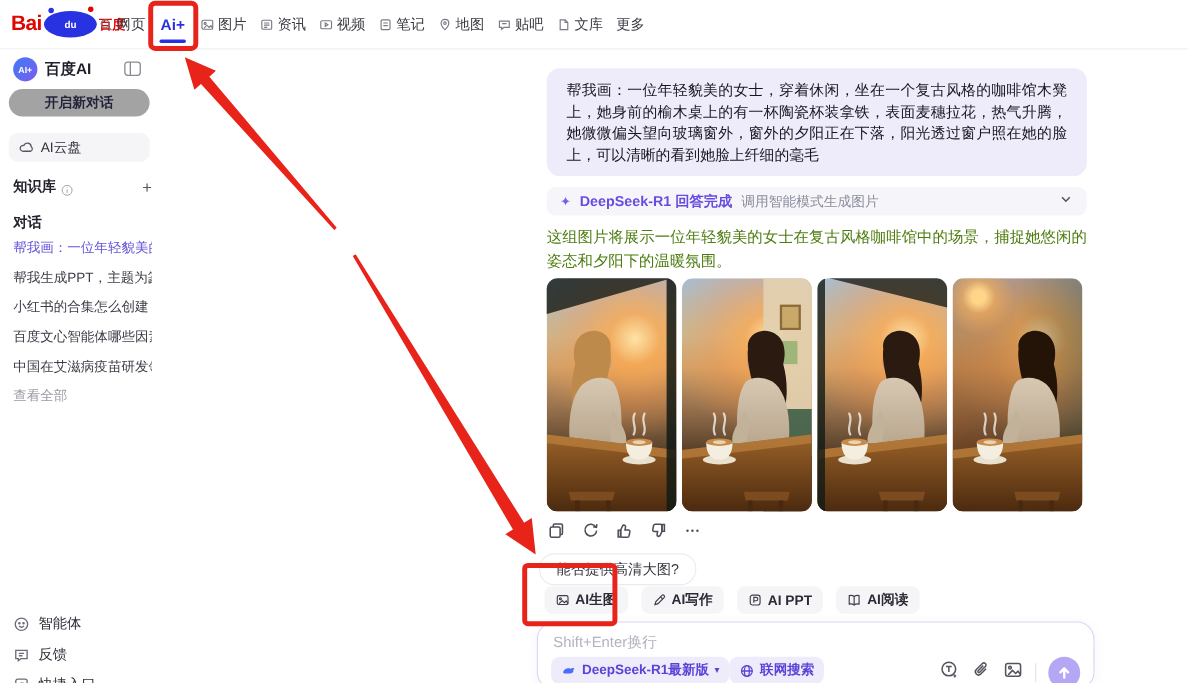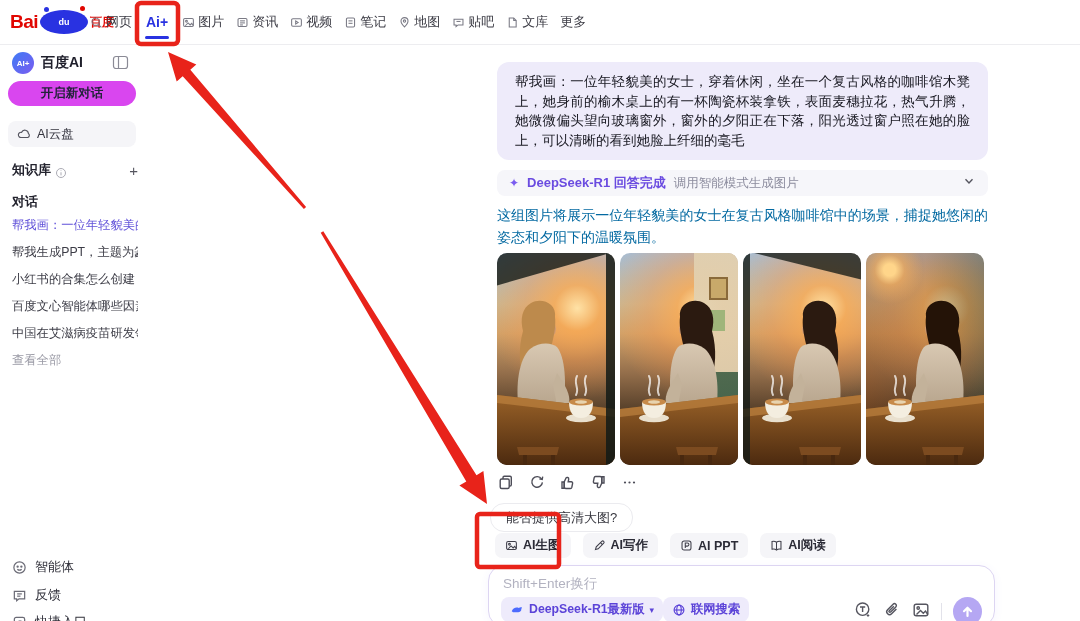--- a/index.html
+++ b/index.html
@@ -21,42 +21,42 @@
   .navitem.ai { color:#2932e1; font-weight:bold; font-size:14px; position:relative; padding:0 2px; }
   .navitem.ai::after { content:""; position:absolute; left:1px; right:1px; bottom:-9px; height:3px; border-radius:2px; background:#2932e1; }
 
   
   .sidebar { position:absolute; left:0; top:45px; width:150px; bottom:0; background:#fff; }
   .side-logo-row { position:absolute; left:12px; top:7px; display:flex; align-items:center; gap:7px; }
   .side-logo { width:22px; height:22px; border-radius:50%; background:linear-gradient(135deg,#3f7bf5,#7a5cf0); color:#fff; font-size:8px; font-weight:bold; display:flex; align-items:center; justify-content:center; }
   .side-title { font-size:14px; font-weight:bold; color:#1f1f2b; }
   .collapse-btn { position:absolute; left:112px; top:9px; width:17px; height:17px; }
   .collapse-btn svg { width:17px; height:17px; stroke:#8a8a95; fill:none; stroke-width:1.2; }
-  .newchat-btn { position:absolute; left:8px; top:36px; width:128px; height:25px; border-radius:13px; background:#d946ef; font-size:12.5px; font-weight:bold; color:#23233a; display:flex; align-items:center; justify-content:center; cursor:pointer; }
+  .newchat-btn { position:absolute; left:8px; top:36px; width:128px; height:25px; border-radius:13px; background:#a3a3a3; font-size:12.5px; font-weight:bold; color:#23233a; display:flex; align-items:center; justify-content:center; cursor:pointer; }
   .cloud-row { position:absolute; left:8px; top:76px; width:128px; height:26px; border-radius:8px; background:#f5f5f8; display:flex; align-items:center; gap:6px; padding:0 9px; font-size:12.5px; color:#33333d; cursor:pointer; }
   .cloud-row svg { width:14px; height:14px; stroke:#55555f; fill:none; stroke-width:1.3; }
   .kb-row { position:absolute; left:12px; top:116px; width:126px; display:flex; align-items:flex-end; gap:4px; font-size:13px; color:#23232e; font-weight:bold; }
   .kb-row svg { width:12px; height:12px; stroke:#a2a2ac; fill:none; stroke-width:1.2; }
   .kb-plus { position:absolute; right:0; font-size:15px; font-weight:normal; color:#55555f; cursor:pointer; }
   .chats-header { position:absolute; left:12px; top:148px; font-size:13px; font-weight:bold; color:#23232e; }
   .chat-item { position:absolute; left:12px; width:126px; font-size:12.3px; color:#3c3c46; white-space:nowrap; overflow:hidden; cursor:pointer; }
   .chat-item.active { color:#6152d9; }
   .view-all { position:absolute; left:12px; top:307px; font-size:12.3px; color:#9b9ba6; cursor:pointer; }
   .side-foot { position:absolute; left:12px; display:flex; align-items:center; gap:8px; font-size:13px; color:#30303a; cursor:pointer; }
   .side-foot svg { width:15px; height:15px; stroke:#6b6b76; fill:none; stroke-width:1.3; }
 
   
   .bubble-user { position:absolute; left:497px; top:62px; width:491px; background:#eeebfa; border-radius:12px; padding:10px 18px; font-size:13.5px; line-height:19.5px; color:#16161f; text-align:justify; }
   .status-bar { position:absolute; left:497px; top:170px; width:491px; height:26px; background:#f6f6fa; border-radius:8px; display:flex; align-items:center; padding:0 12px; gap:8px; }
   .status-bar .spark { color:#7a5cf0; font-size:12px; }
   .status-main { font-size:13px; font-weight:bold; color:#6a4be0; }
   .status-mode { font-size:12.5px; color:#8b8b9d; }
   .status-bar .chev { margin-left:auto; }
   .status-bar .chev svg { width:14px; height:14px; stroke:#55555f; fill:none; stroke-width:1.6; }
-  .answer-text { position:absolute; left:497px; top:205px; width:491px; font-size:14px; line-height:21.5px; color:#0369a1; text-align:justify; }
+  .answer-text { position:absolute; left:497px; top:205px; width:491px; font-size:14px; line-height:21.5px; color:#4d7c0f; text-align:justify; }
 
   
   .photos { position:absolute; left:497px; top:253px; display:flex; gap:5px; }
   .photo { position:relative; width:118px; height:212px; border-radius:10px; overflow:hidden; cursor:pointer;
     background:
       radial-gradient(circle at 68% 26%, #ffe2a6 0%, rgba(255,170,80,.75) 13%, rgba(255,150,70,.35) 30%, rgba(255,140,60,0) 52%),
       linear-gradient(180deg,#a9bcd0 0%,#c9b894 24%,#d0a26a 38%,#96704c 56%,#57402a 74%,#382718 100%);
     --hair:#2b1a10; }
   .photo .fig { position:absolute; inset:0; width:100%; height:100%; z-index:2; }
   .photo .table-top { fill:url(#woodgrad); }

